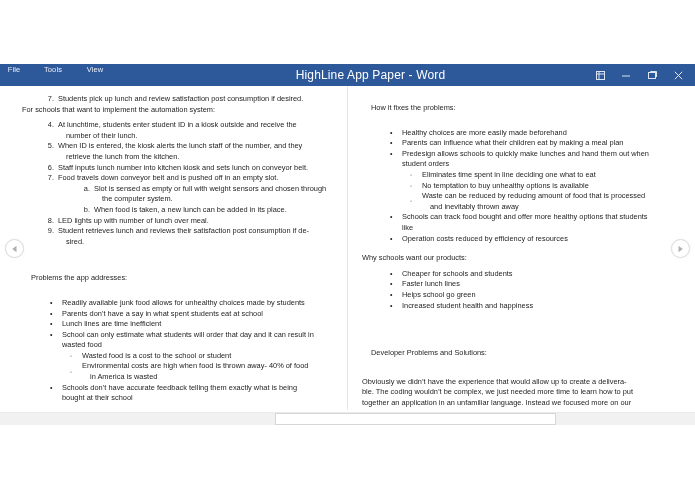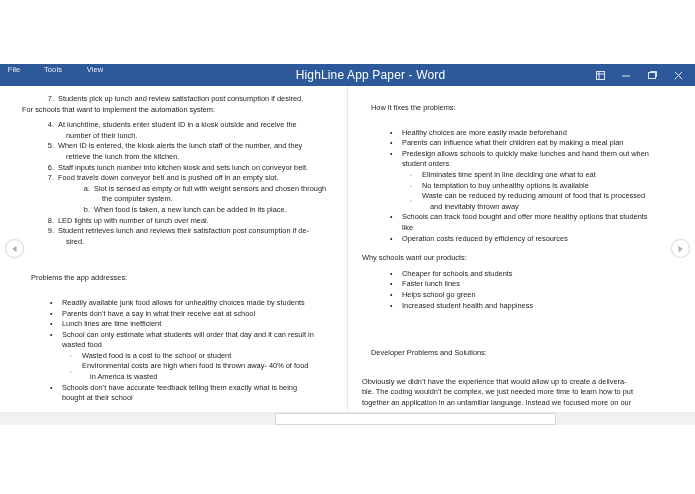--- a/index.html
+++ b/index.html
@@ -354,21 +354,21 @@
 
         <div class="spacer-sm"></div>
 
         <div class="row b1">
           <span class="marker bullet-dot">•</span>
           <span class="txt">Readily available junk food allows for unhealthy choices made by students</span>
         </div>
 
         <div class="row b1">
           <span class="marker bullet-dot">•</span>
-          <span class="txt">Parents don’t have a say in what their receive eat at school</span>
+          <span class="txt">Parents don’t have a say in what spent students eat at school</span>
         </div>
 
         <div class="row b1">
           <span class="marker bullet-dot">•</span>
           <span class="txt">Lunch lines are time inefficient</span>
         </div>
 
         <div class="row b1">
           <span class="marker bullet-dot">•</span>
           <span class="txt">

